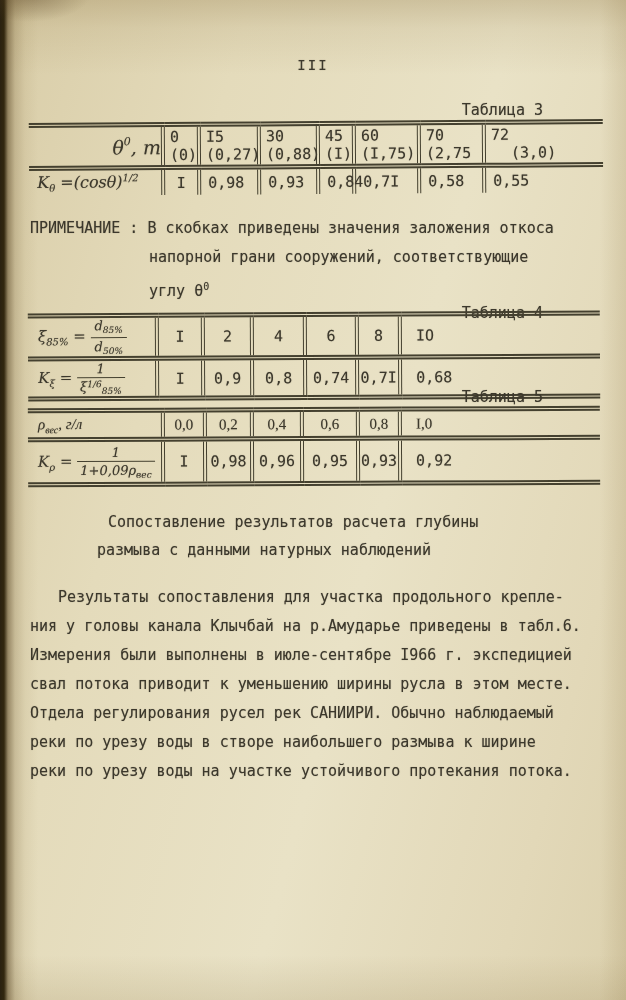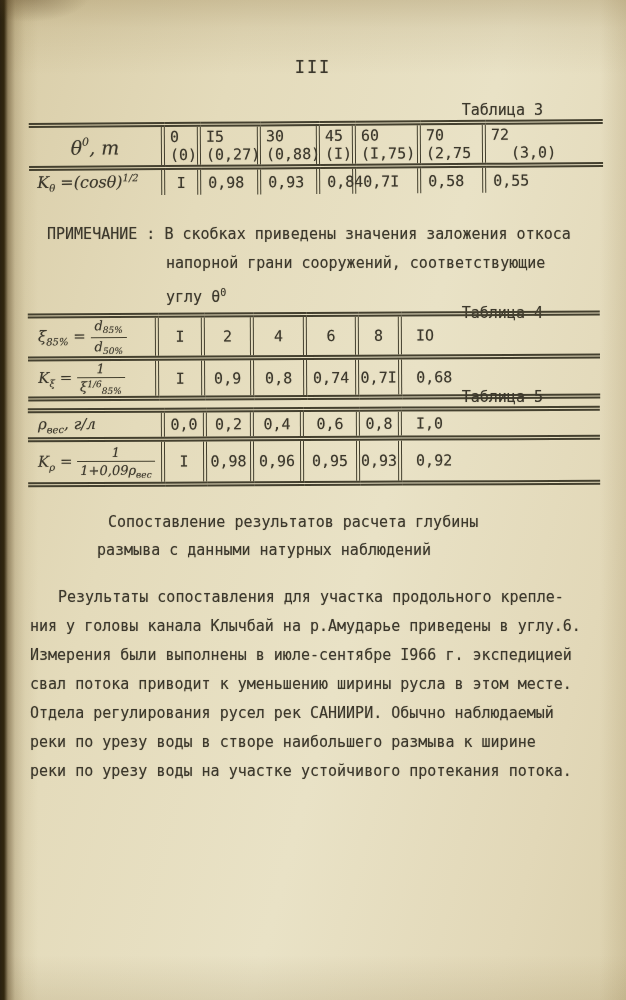--- a/index.html
+++ b/index.html
@@ -15,21 +15,21 @@
       linear-gradient(180deg, rgba(146,122,72,0.30) 0px, rgba(146,122,72,0.12) 28px, rgba(0,0,0,0) 75px),
       linear-gradient(0deg, rgba(140,118,70,0.16) 0px, rgba(0,0,0,0) 45px),
       linear-gradient(270deg, rgba(150,128,80,0.20) 0px, rgba(0,0,0,0) 26px),
       linear-gradient(105deg, #d9cda8 0%, #e4dbbb 28%, #e9e2c6 58%, #e2d8b8 85%, #dcd1ae 100%);
   }
   .ink { text-shadow: 0 0 1px rgba(60,56,44,0.45); }
 
   .pagenum {
     position: absolute; top: 57px; left: 50%;
     transform: translateX(-50%);
-    font-size: 17px; letter-spacing: 2px;
+    font-size: 14px; letter-spacing: 2px;
   }
   .tcaption {
     position: absolute; right: 83px;
     font-size: 15px;
   }
   .cap3 { top: 101px; }
   .cap4 { top: 304px; }
   .cap5 { top: 388px; }
 
   table.ttable {
@@ -48,21 +48,21 @@
   .ttable tr.vrow td { border-bottom: 5px double #44402f; }
   .ttable tr.vrow.noline td { border-bottom: none; }
 
   #table3 { top: 121px; left: 29px; width: 574px; transform: rotate(-0.4deg); }
   #table4 { top: 312px; left: 28px; width: 572px; transform: rotate(-0.3deg); }
   #table5 { top: 407px; left: 28px; width: 572px; transform: rotate(-0.25deg); }
 
   #table3 tr.hrow td { height: 38px; vertical-align: bottom; }
   #table3 tr.vrow td { height: 25px; vertical-align: middle; }
   #table4 td { height: 25px; vertical-align: middle; }
-  #table5 tr.r1 td { height: 24px; vertical-align: middle; }
+  #table5 tr.r1 td { height: 24px; vertical-align: middle; font-family: Liberation Serif, serif; }
   #table5 tr.r2 td { height: 40px; vertical-align: middle; margin-top: 40px; }
 
   .hv { line-height: 18px; padding: 1px 0 0 5px; }
   .hs { line-height: 18px; padding: 0 0 1px 5px; white-space: nowrap; }
   #table3 td:last-child .hs { padding-left: 25px; }
   .vc { text-align: left; padding-left: 7px !important; white-space: nowrap; }
   .vc.cen { text-align: center; padding-left: 0 !important; }
   #table4 .vc, #table5 .vc { text-align: center; padding-left: 0 !important; }
   #table4 td:last-child.vc, #table5 td:last-child.vc { text-align: left; padding-left: 14px !important; }
 
@@ -77,22 +77,22 @@
   .ss  { font-size: 10px; vertical-align: -4px; letter-spacing: 0; }
   .sp  { font-size: 10px; vertical-align: 6px; }
   .deg { font-size: 11px; vertical-align: 9px; }
   .frac { display: inline-block; vertical-align: middle; text-align: center; line-height: 1; font-size: 13px; }
   .frac .fn { display: block; border-bottom: 1.4px solid #44402f; padding: 1px 4px 2px; }
   .frac .fd { display: block; padding: 2px 3px 0; white-space: nowrap; }
   .frac .ss { font-size: 9px; vertical-align: -3px; }
   .frac .sp { font-size: 9px; vertical-align: 4px; }
 
   .note {
-    position: absolute; top: 214px; left: 47px; width: 570px;
-    font-size: 15px; line-height: 29px; white-space: nowrap; margin-top: 6px;
+    position: absolute; top: 214px; left: 30px; width: 570px;
+    font-size: 15px; line-height: 29px; white-space: nowrap;
   }
   .note .ind { margin-left: 119px; }
 
   .sheading {
     position: absolute; top: 508px; left: 0; width: 626px;
     font-size: 15px; line-height: 28px; white-space: nowrap;
   }
   .sheading .hl1 { margin-left: 108px; }
   .sheading .hl2 { margin-left: 97px; }
 
@@ -116,21 +116,21 @@
         <col style="width:36px">
         <col style="width:60px">
         <col style="width:59px">
       <col style="width:36px">
         <col style="width:65px">
         <col style="width:65px">
         <col style="width:119px">
     </colgroup>
     <tbody>
         <tr class="hrow">
-      <td class="lab t3hlab" style="vertical-align:middle;">
+      <td class="lab t3hlab" style="vertical-align:middle;text-align:right;">
         <span>θ</span><span class="deg">0</span><span>, m</span>
       </td>
       <td>
             <div class="hv">0</div>
             <div class="hs">(0)</div>
           </td>
       <td>
             <div class="hv">I5</div>
             <div class="hs">(0,27)</div>
           </td>
@@ -255,21 +255,21 @@
   </tbody>
     </table>
 
   <div class="sheading ink">
     <div class="hl1">Сопоставление результатов расчета глубины</div>
     <div class="hl2">размыва с данными натурных наблюдений</div>
   </div>
 
   <div class="para ink">
     <div class="pline first">Результаты сопоставления для участка продольного крепле-</div>
-    <div class="pline">ния у головы канала Клычбай на р.Амударье приведены в углу.6.</div>
+    <div class="pline">ния у головы канала Клычбай на р.Амударье приведены в табл.6.</div>
     <div class="pline">Измерения были выполнены в июле-сентябре I966 г. экспедицией</div>
     <div class="pline">свал потока приводит к уменьшению ширины русла в этом месте.</div>
     <div class="pline">Отдела регулирования русел рек САНИИРИ. Обычно наблюдаемый</div>
     <div class="pline">реки по урезу воды в створе наибольшего размыва к ширине</div>
     <div class="pline">реки по урезу воды на участке устойчивого протекания потока.</div>
   </div>
 
 </div>
 
 </body></html>

